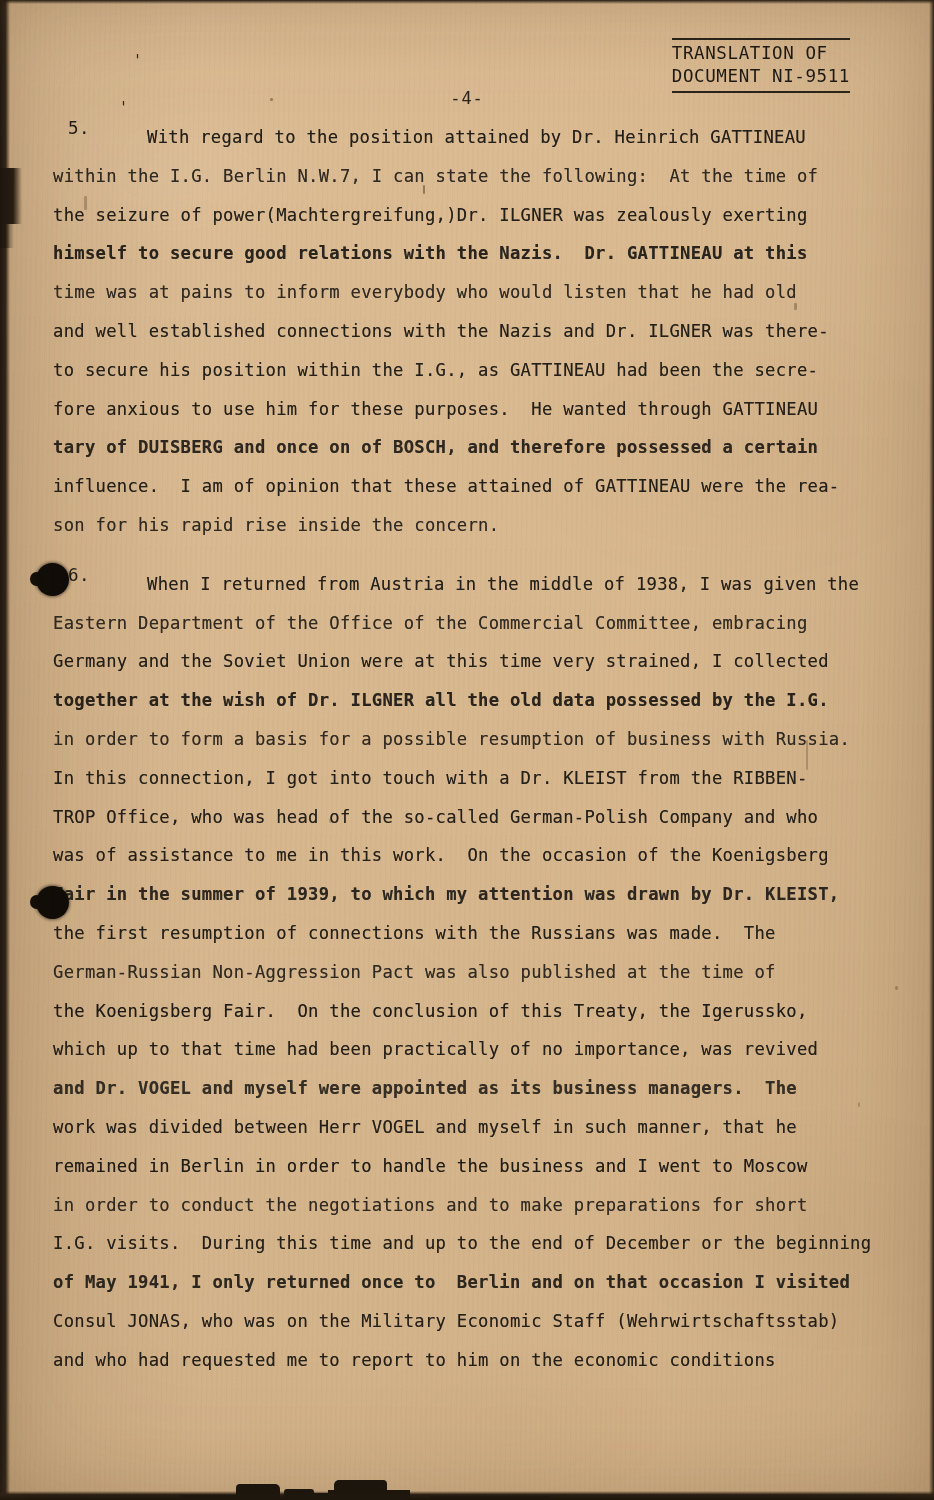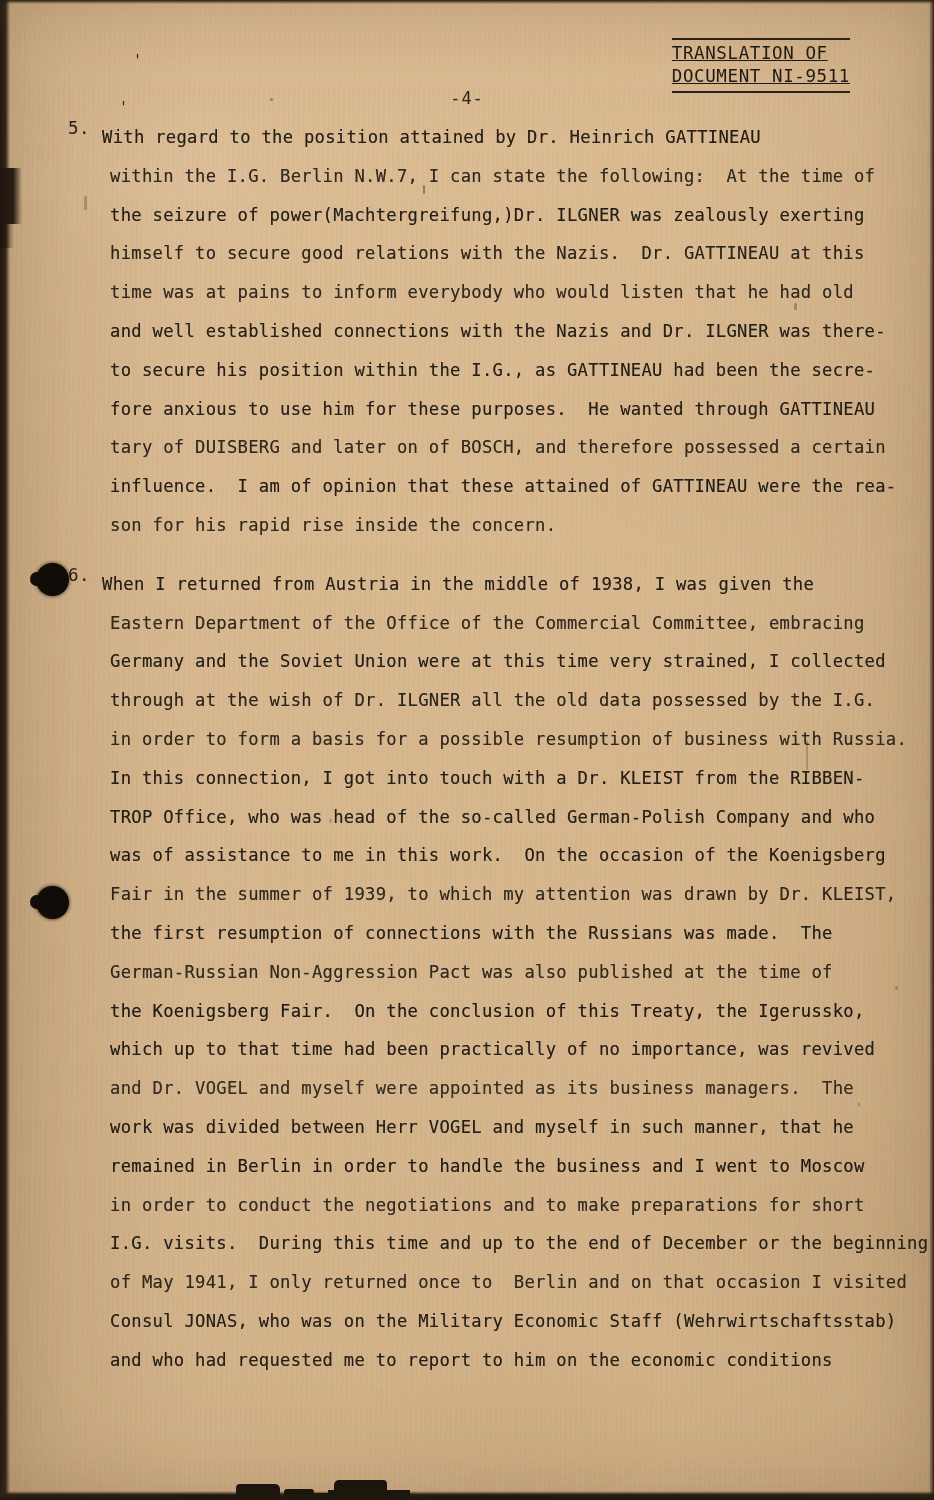--- a/index.html
+++ b/index.html
@@ -130,21 +130,21 @@
     letter-spacing: 0.6px;
     color: #1d1a15;
   }
   .stamp-header .rule {
     height: 2px;
     background: #2a241c;
     width: 100%;
   }
   .stamp-header .rule.top { margin-bottom: 2px; }
   .stamp-header .rule.bottom { margin-top: 2px; }
-  .stamp-line { white-space: pre; text-decoration: underline; }
+  .stamp-line { white-space: pre; }
 
   .page-number {
     position: absolute;
     left: 0;
     top: 88px;
     width: 934px;
     text-align: center;
     font-size: 17px;
     letter-spacing: 1px;
     color: #2b251d;
@@ -191,31 +191,32 @@
   }
 
   .line {
     position: relative;
     height: 38.8px;
     font-size: 17.2px;
     letter-spacing: 0.28px;
     line-height: 38.8px;
     white-space: pre;
     color: #231f19;
-    padding-left: 110px;
+    padding-left: 53px;
     text-shadow: 0 0 0.5px rgba(35,31,25,0.5);
   }
   .line.indent {
     padding-left: 102px;
+    margin-left: 45px;
   }
 
   
   .line:nth-child(3n)   { color: #2b261f; opacity: 0.97; }
   .line:nth-child(4n+1) { color: #1f1b16; }
-  .line:nth-child(5n)   { opacity: 0.94; }
+  .line:nth-child(5n)   { opacity: 0.94; font-weight: bold; }
 
   .gap { height: 20px; }
 </style>
 </head>
 <body>
 
 <div id="page">
 
   <div class="grain"></div>
 
@@ -247,33 +248,33 @@
       <div class="para">
         <span class="para-num" style="top:0px;">5.</span>
         <div class="line indent">With regard to the position attained by Dr. Heinrich GATTINEAU</div>
         <div class="line">within the I.G. Berlin N.W.7, I can state the following:  At the time of</div>
         <div class="line">the seizure of power(Machtergreifung,)Dr. ILGNER was zealously exerting</div>
         <div class="line">himself to secure good relations with the Nazis.  Dr. GATTINEAU at this</div>
         <div class="line">time was at pains to inform everybody who would listen that he had old</div>
         <div class="line">and well established connections with the Nazis and Dr. ILGNER was there-</div>
         <div class="line">to secure his position within the I.G., as GATTINEAU had been the secre-</div>
         <div class="line">fore anxious to use him for these purposes.  He wanted through GATTINEAU</div>
-        <div class="line">tary of DUISBERG and later on of BOSCH, and therefore possessed a certain</div>
+        <div class="line">tary of DUISBERG and once on of BOSCH, and therefore possessed a certain</div>
         <div class="line">influence.  I am of opinion that these attained of GATTINEAU were the rea-</div>
         <div class="line">son for his rapid rise inside the concern.</div>
       </div>
 
       <div class="gap"></div>
 
       <div class="para">
         <span class="para-num" style="top:0px;">6.</span>
         <div class="line indent">When I returned from Austria in the middle of 1938, I was given the</div>
         <div class="line">Eastern Department of the Office of the Commercial Committee, embracing</div>
         <div class="line">Germany and the Soviet Union were at this time very strained, I collected</div>
-        <div class="line">through at the wish of Dr. ILGNER all the old data possessed by the I.G.</div>
+        <div class="line">together at the wish of Dr. ILGNER all the old data possessed by the I.G.</div>
         <div class="line">in order to form a basis for a possible resumption of business with Russia.</div>
         <div class="line">In this connection, I got into touch with a Dr. KLEIST from the RIBBEN-</div>
         <div class="line">TROP Office, who was head of the so-called German-Polish Company and who</div>
         <div class="line">was of assistance to me in this work.  On the occasion of the Koenigsberg</div>
         <div class="line">Fair in the summer of 1939, to which my attention was drawn by Dr. KLEIST,</div>
         <div class="line">the first resumption of connections with the Russians was made.  The</div>
         <div class="line">German-Russian Non-Aggression Pact was also published at the time of</div>
         <div class="line">the Koenigsberg Fair.  On the conclusion of this Treaty, the Igerussko,</div>
         <div class="line">which up to that time had been practically of no importance, was revived</div>
         <div class="line">and Dr. VOGEL and myself were appointed as its business managers.  The</div>

